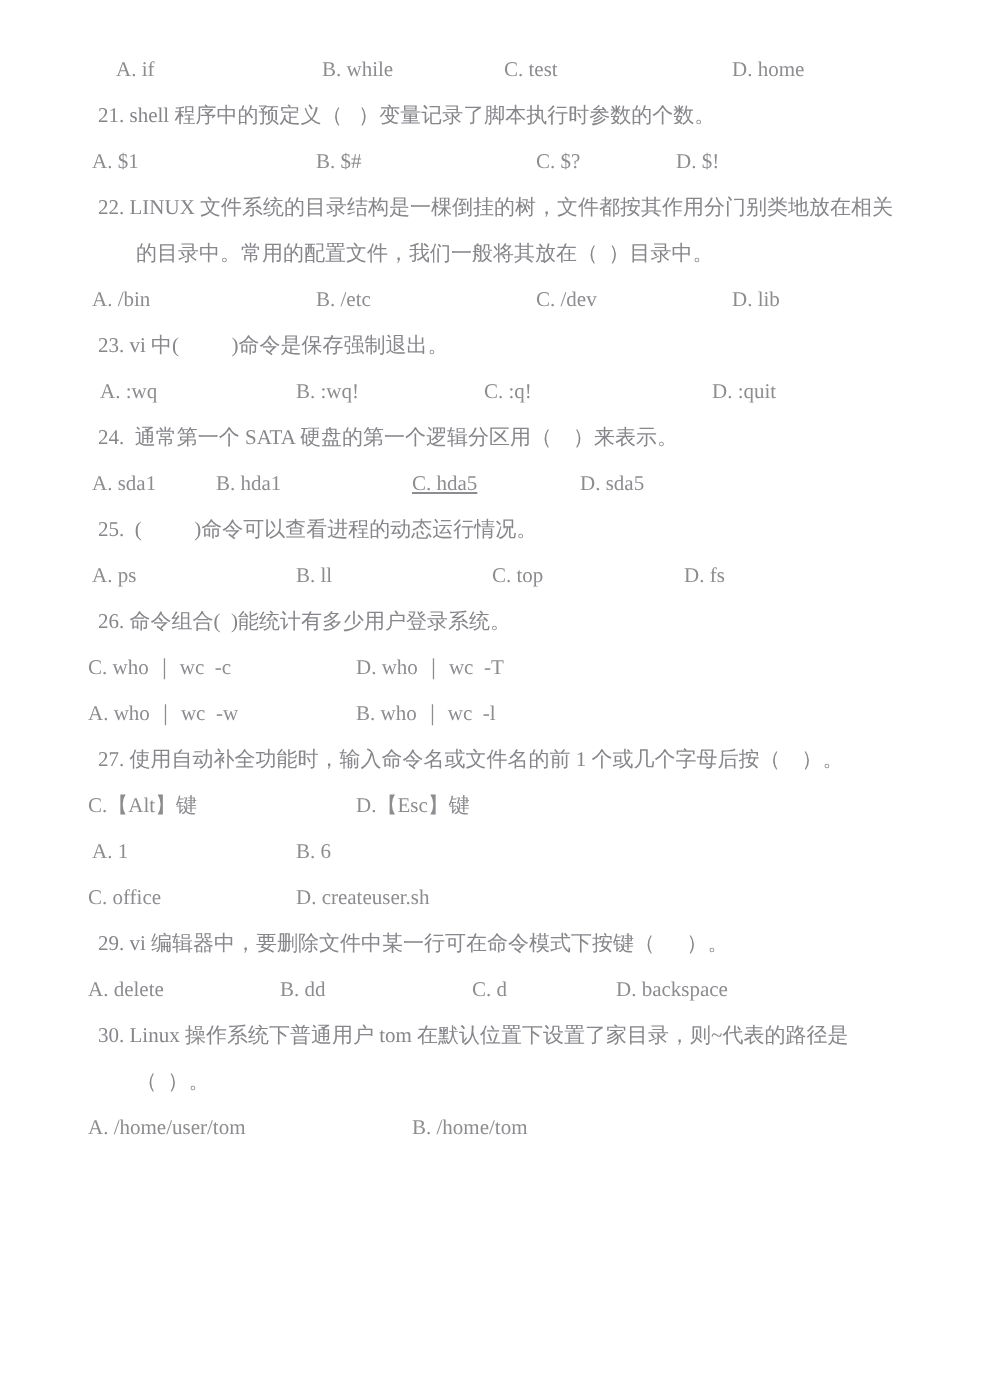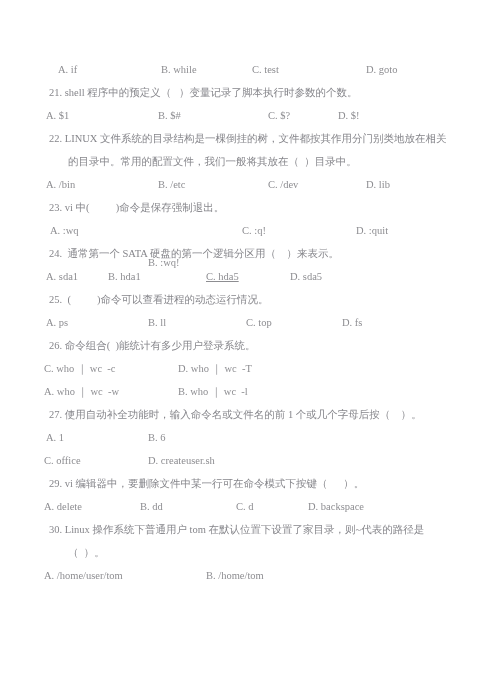--- a/index.html
+++ b/index.html
@@ -12,21 +12,21 @@
     height: 694px;
     overflow: hidden;
     font-family: "Liberation Serif", "DejaVu Serif", serif;
     color: #8e8e92;
     -webkit-font-smoothing: antialiased;
   }
   .page {
     position: relative;
     width: 500px;
     height: 610px;
-    padding-top: 58px;
+    padding-top: 24px;
     box-sizing: border-box;
   }
   .doc {
     margin: 0 30px;
   }
 
   
   .q-line {
     font-size: 10.5px;
     line-height: 23px;
@@ -58,21 +58,21 @@
 </head>
 <body>
 
 <div class="page">
   <div class="doc">
 
     <div class="opts">
       <span class="opt" style="left:28px;">A. if</span>
       <span class="opt" style="left:131px;">B. while</span>
       <span class="opt" style="left:222px;">C. test</span>
-      <span class="opt" style="left:336px;">D. goto</span>
+      <span class="opt" style="left:336px;">D. home</span>
     </div>
 
     <div class="q-line indent-q">21. shell 程序中的预定义（   ）变量记录了脚本执行时参数的个数。</div>
     <div class="opts">
       <span class="opt" style="left:16px;">A. $1</span>
       <span class="opt" style="left:128px;">B. $#</span>
       <span class="opt" style="left:238px;">C. $?</span>
       <span class="opt" style="left:308px;">D. $!</span>
     </div>
 
@@ -81,21 +81,21 @@
     <div class="opts">
       <span class="opt" style="left:16px;">A. /bin</span>
       <span class="opt" style="left:128px;">B. /etc</span>
       <span class="opt" style="left:238px;">C. /dev</span>
       <span class="opt" style="left:336px;">D. lib</span>
     </div>
 
     <div class="q-line indent-q">23. vi 中(          )命令是保存强制退出。</div>
     <div class="opts">
       <span class="opt" style="left:20px;">A. :wq</span>
-      <span class="opt" style="left:118px;margin-top:32px;">B. :wq!</span>
+      <span class="opt" style="left:118px;">B. :wq!</span>
       <span class="opt" style="left:212px;">C. :q!</span>
       <span class="opt" style="left:326px;">D. :quit</span>
     </div>
 
     <div class="q-line indent-q">24.  通常第一个 SATA 硬盘的第一个逻辑分区用（    ）来表示。</div>
     <div class="opts">
       <span class="opt" style="left:16px;">A. sda1</span>
       <span class="opt" style="left:78px;">B. hda1</span>
       <span class="opt" style="left:176px;text-decoration:underline;">C. hda5</span>
       <span class="opt" style="left:260px;">D. sda5</span>
@@ -113,20 +113,24 @@
     <div class="opts">
       <span class="opt" style="left:14px;">C. who ｜ wc  -c</span>
       <span class="opt" style="left:148px;">D. who ｜ wc  -T</span>
     </div>
     <div class="opts">
       <span class="opt" style="left:14px;">A. who ｜ wc  -w</span>
       <span class="opt" style="left:148px;">B. who ｜ wc  -l</span>
     </div>
 
     <div class="q-line indent-q">27. 使用自动补全功能时，输入命令名或文件名的前 1 个或几个字母后按（    ）。</div>
+    <div class="opts">
+      <span class="opt" style="left:14px;">C.【Alt】键</span>
+      <span class="opt" style="left:148px;">D.【Esc】键</span>
+    </div>
 
     <div class="opts">
       <span class="opt" style="left:16px;">A. 1</span>
       <span class="opt" style="left:118px;">B. 6</span>
     </div>
     <div class="opts">
       <span class="opt" style="left:14px;">C. office</span>
       <span class="opt" style="left:118px;">D. createuser.sh</span>
     </div>
 

